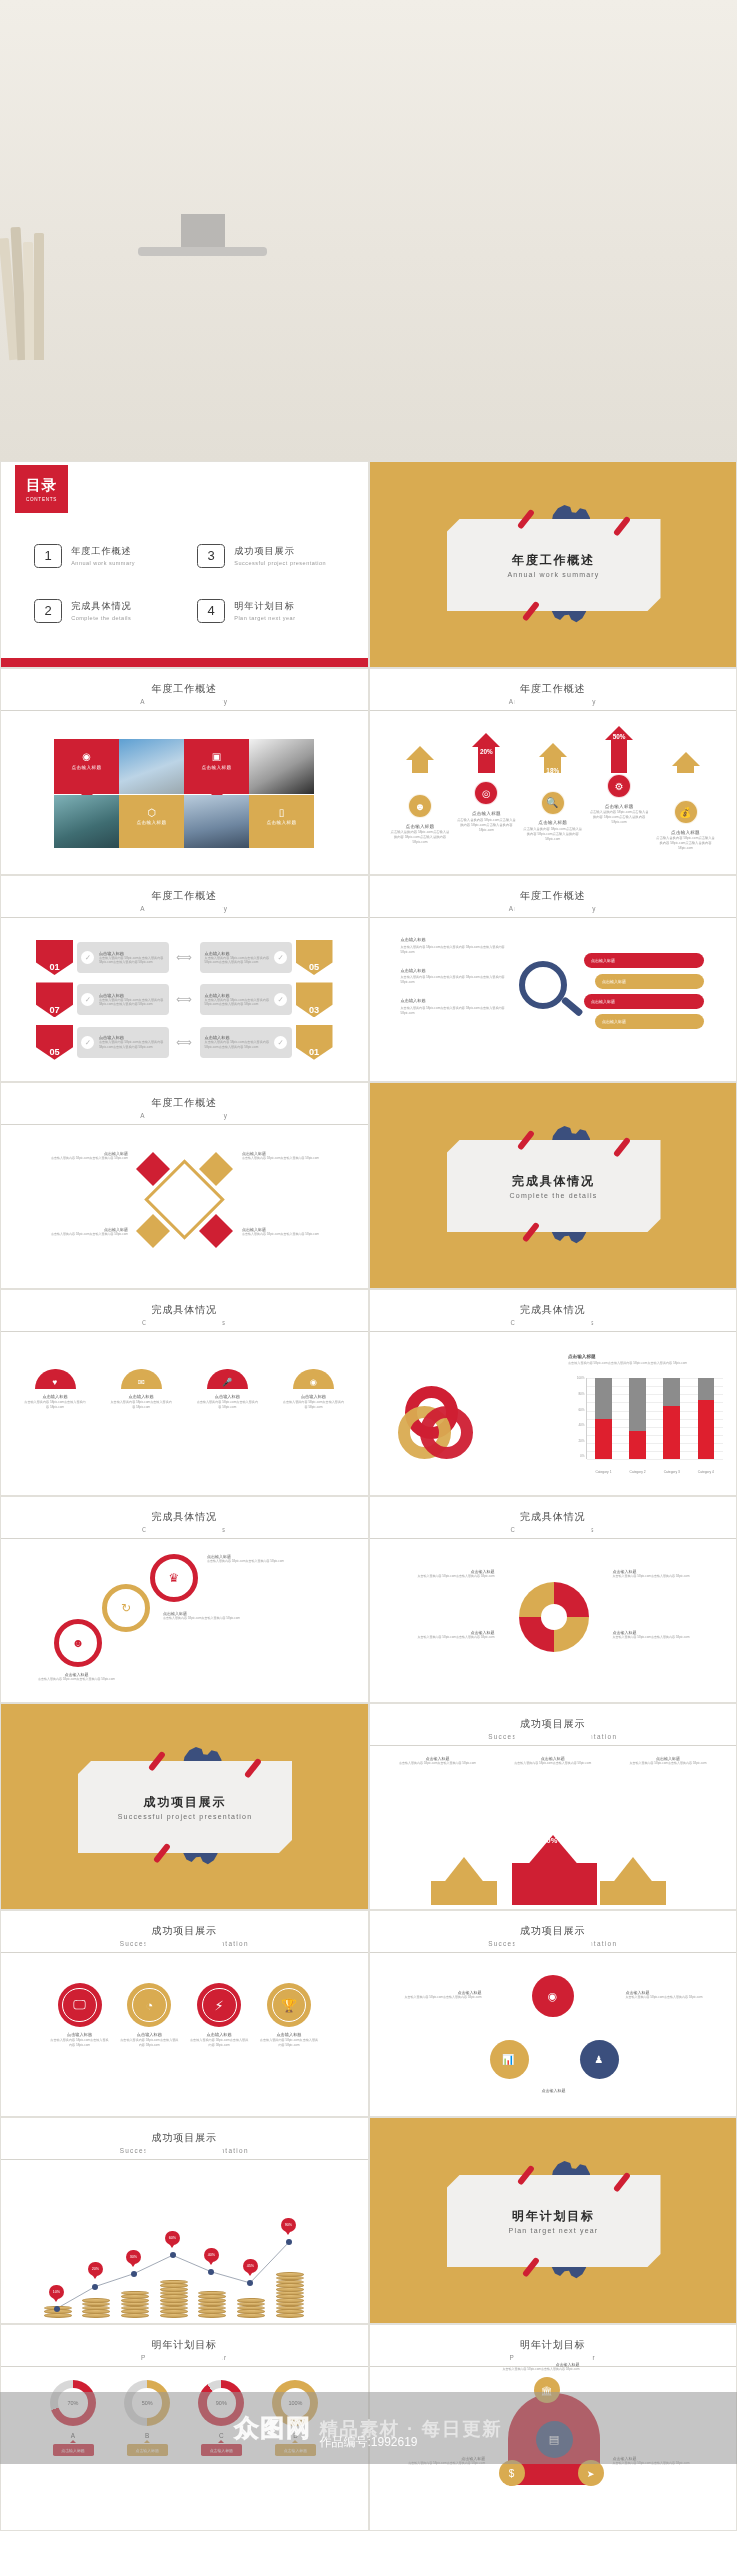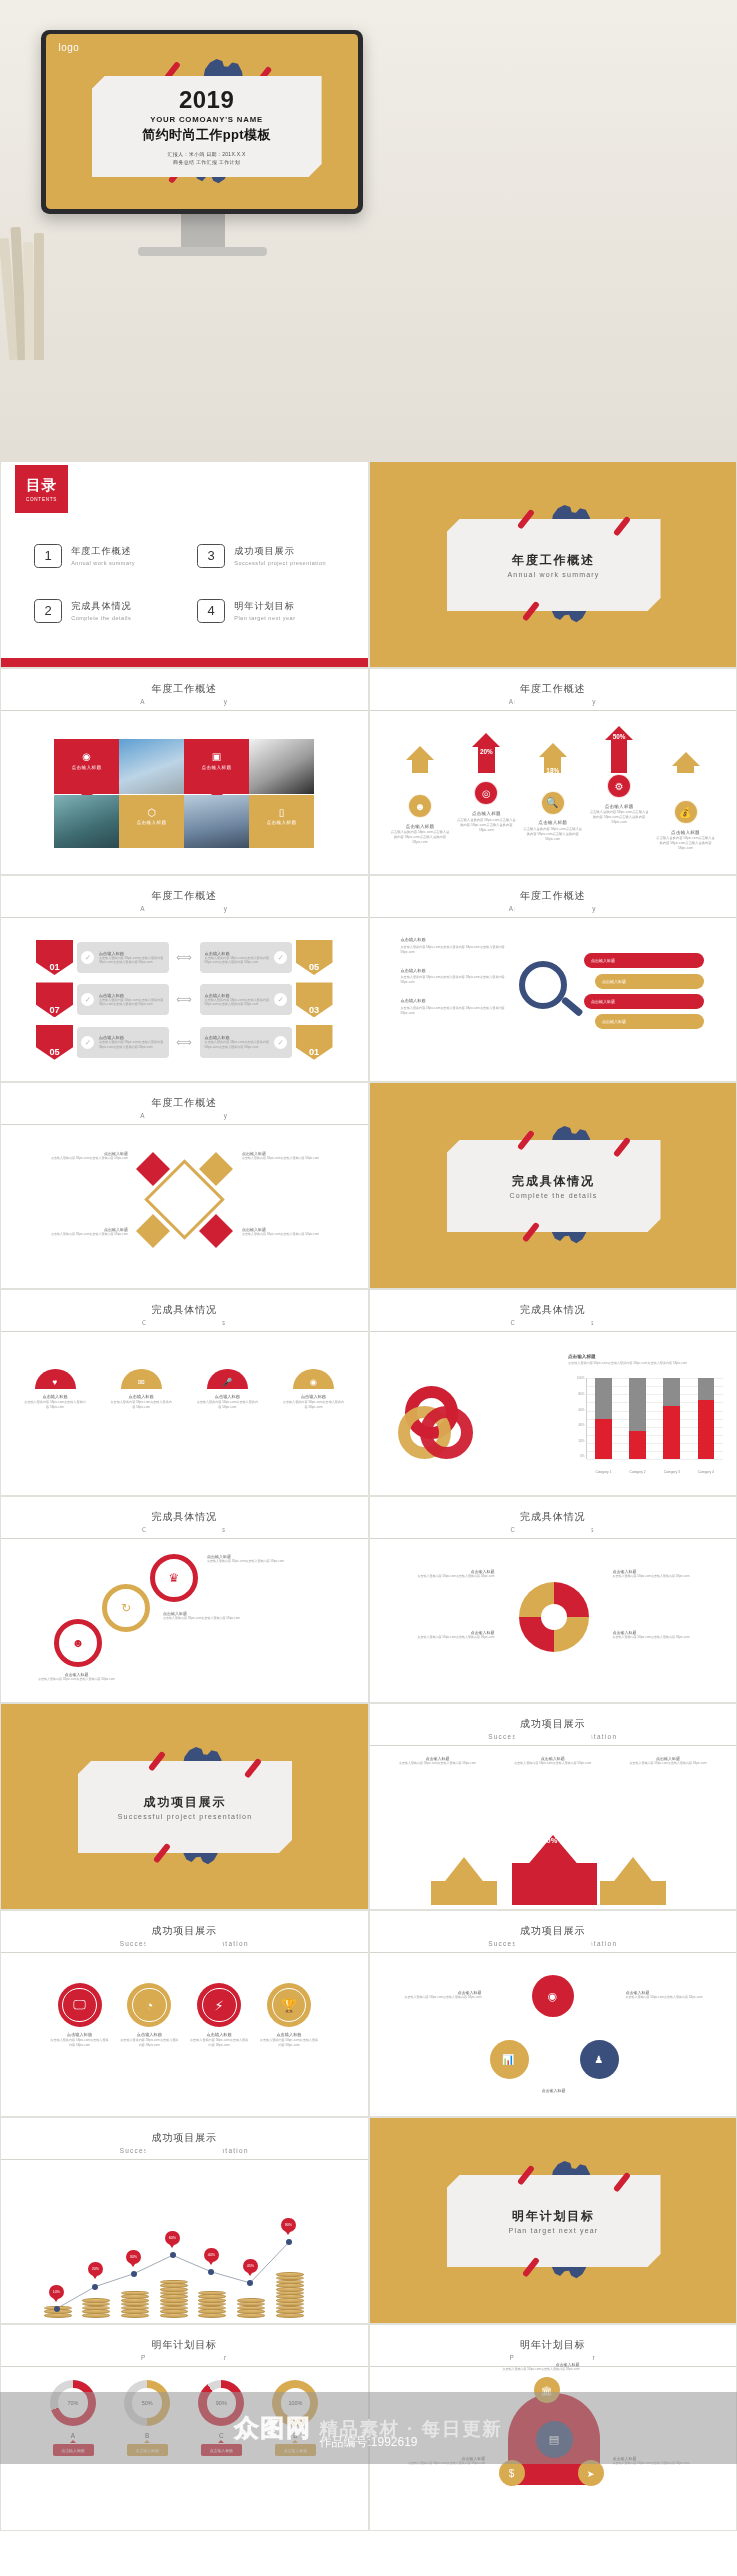--- a/index.html
+++ b/index.html
@@ -208,38 +208,20 @@
 <div class="hero">
   <div class="wall"></div>
   <div class="books">
     <div class="book b1"></div>
       <div class="book b2"></div>
     <div class="book b3"></div>
       <div class="book b4"></div>
   </div>
   <div class="neck"></div>
   <div class="foot"></div>
-  <div class="monitor">
-    <div class="screen">
-      <div class="logo">logo</div>
-      <div class="blob blob-a"></div>
-      <div class="blob blob-b"></div>
-      <div class="dash d1"></div>
-      <div class="dash d2"></div>
-      <div class="dash d3"></div>
-      <div class="dash d4"></div>
-      <div class="cover-card">
-        <div class="cover-year">2019</div>
-        <div class="cover-en">YOUR COMOANY'S NAME</div>
-        <div class="cover-cn">简约时尚工作ppt模板</div>
-        <div class="cover-meta">汇报人：米小鸽 日期：201X.X.X</div>
-        <div class="cover-meta2">商务总结 工作汇报 工作计划</div>
-      </div>
-    </div>
-  </div>
 </div>
 
 <div class="grid">
 
   <div class="row">
     <div class="slide">
       <div class="toc-badge">
         <div class="t1">目录</div>
         <div class="t2">CONTENTS</div>
       </div>

